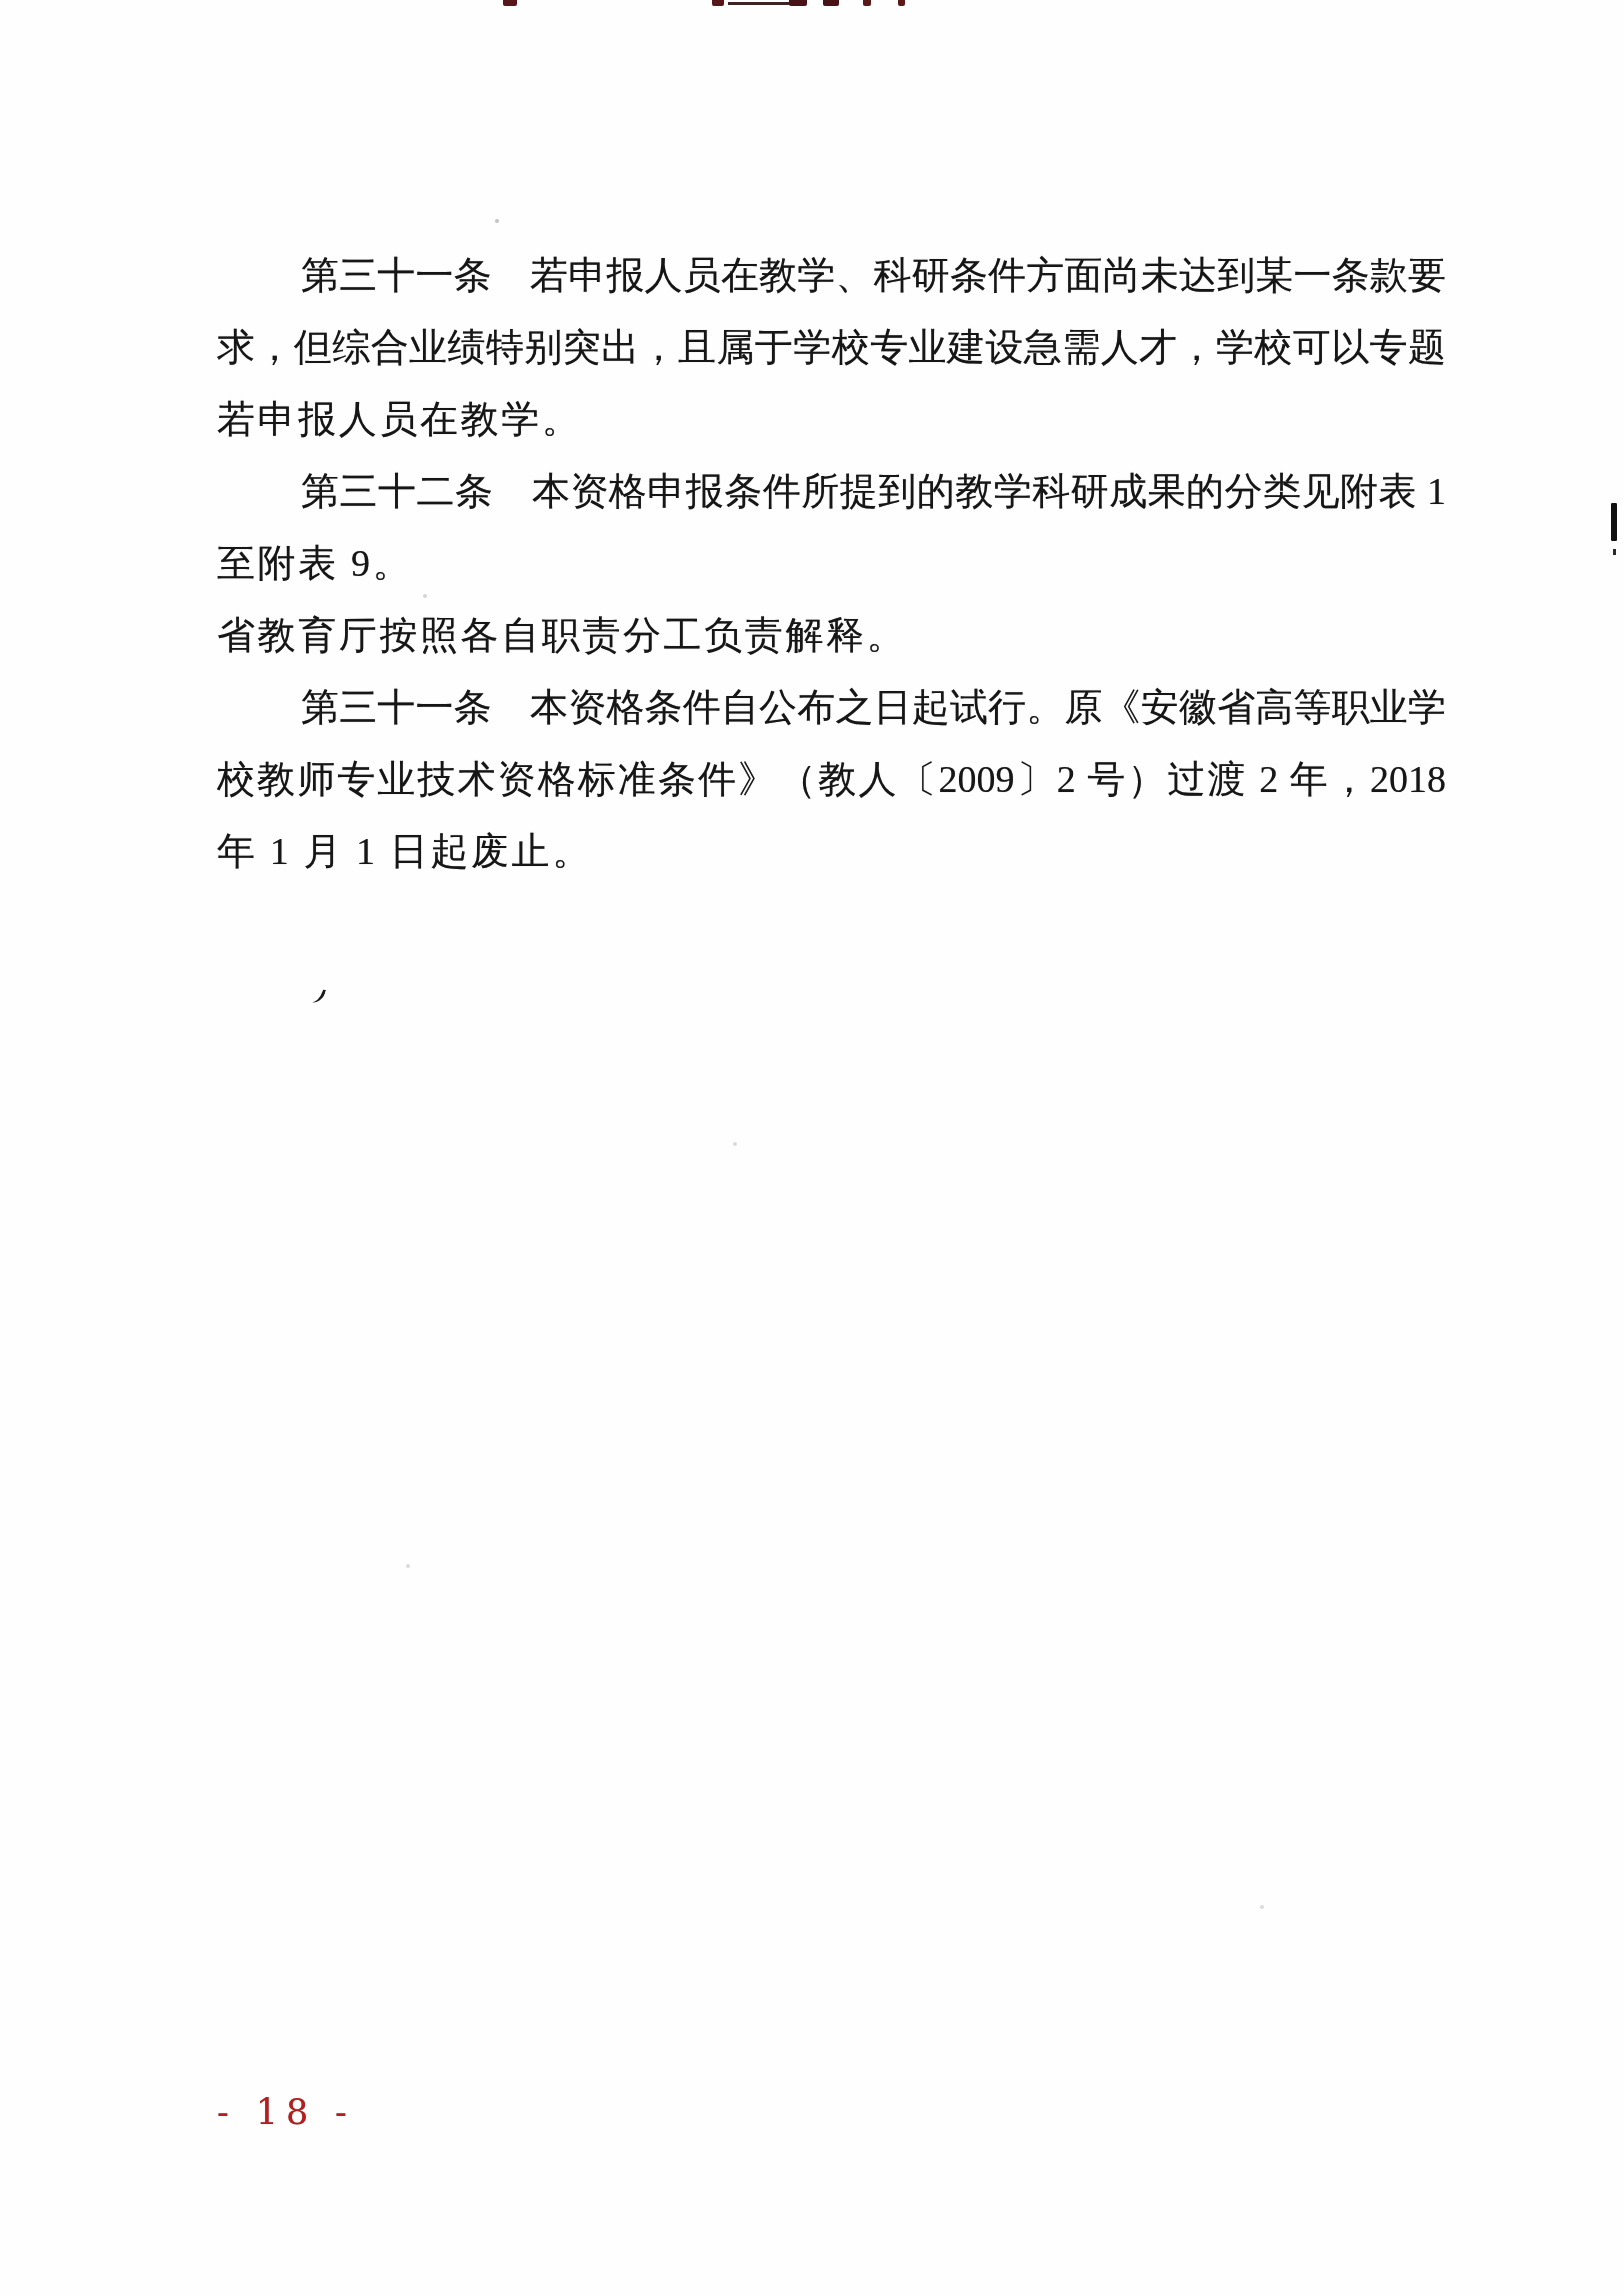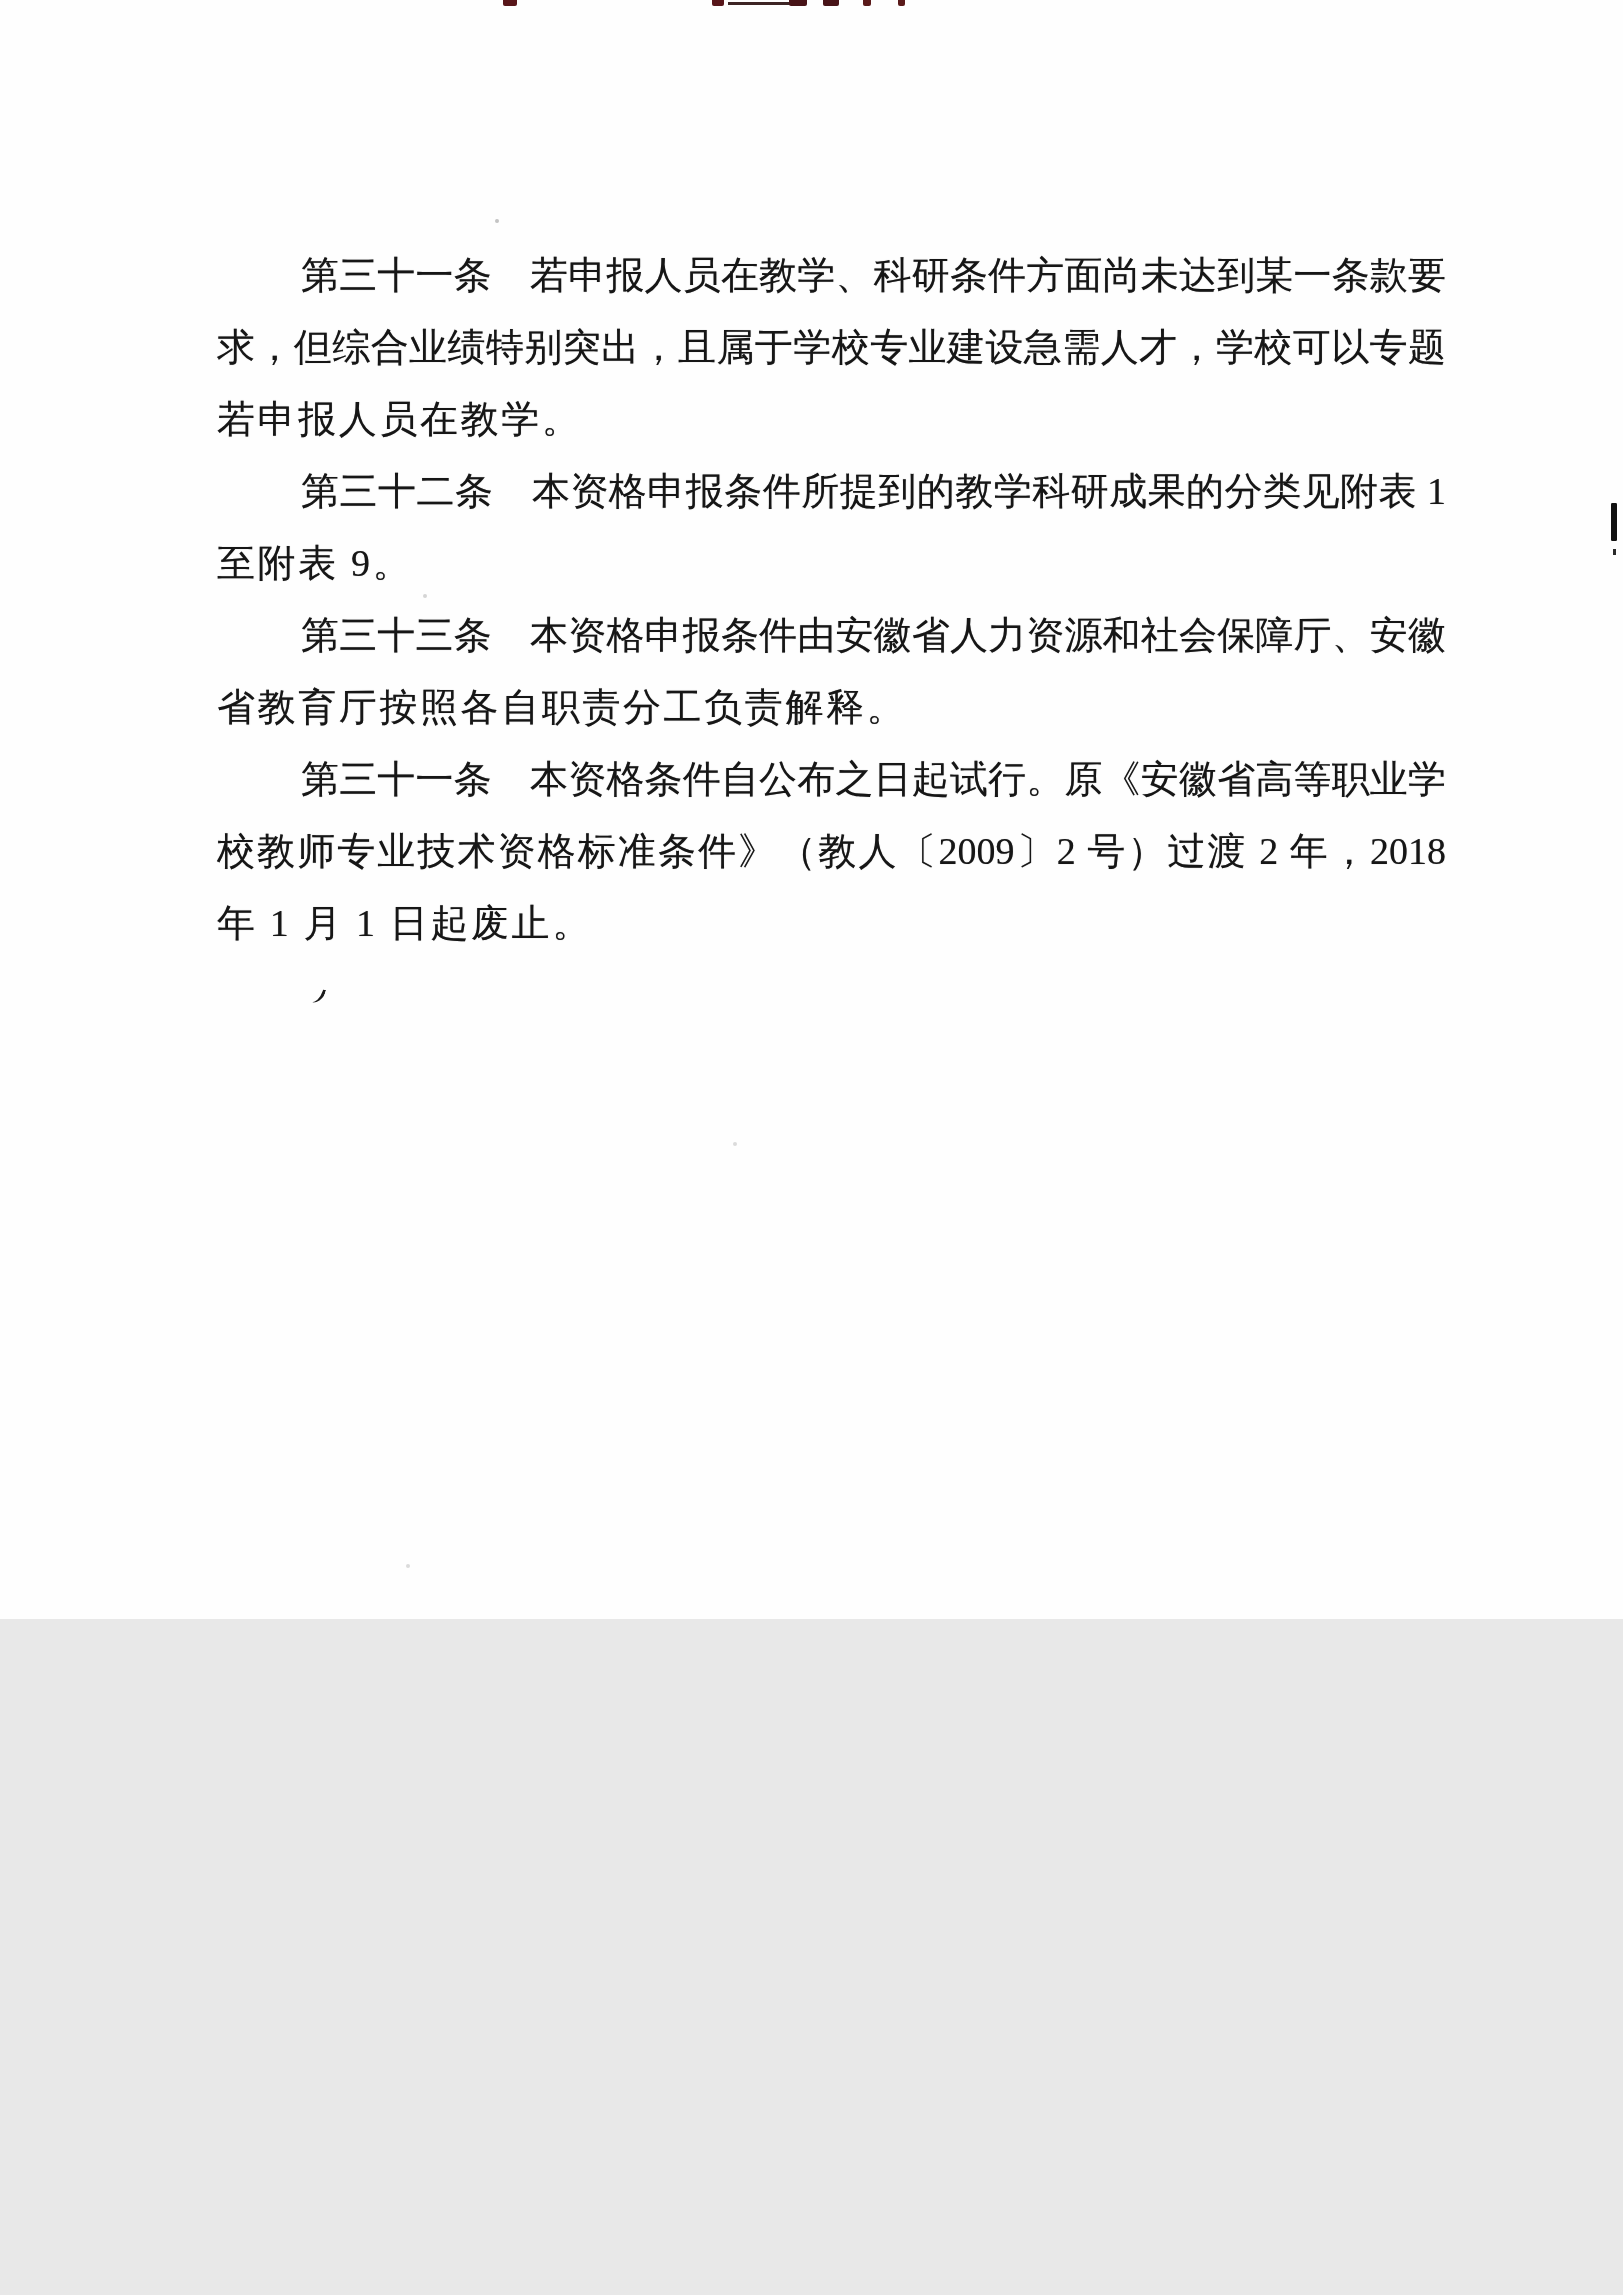--- a/index.html
+++ b/index.html
@@ -3,21 +3,21 @@
 <meta charset="utf-8">
 <style>
   html, body {
     margin: 0;
     padding: 0;
     background: #e8e8e8;
   }
   .page {
     position: relative;
     width: 1623px;
-    height: 1619px;
+    height: 2295px;
     background: #fefefe;
     overflow: hidden;
     font-family: "Liberation Serif", "DejaVu Serif", serif;
     color: #141414;
   }
   
   .text-block {
     position: absolute;
     left: 217px;
     top: 239px;
@@ -107,21 +107,20 @@
   <div class="artifact top-frag f5"></div>
   <div class="artifact top-frag f6"></div>
   <div class="artifact top-frag f7"></div>
 
   <div class="text-block">
     <div class="line indent fill">第三十一条　若申报人员在教学、科研条件方面尚未达到某一条款要</div>
     <div class="line fill">求，但综合业绩特别突出，且属于学校专业建设急需人才，学校可以专题</div>
     <div class="line">若申报人员在教学。</div>
     <div class="line indent fill">第三十二条　本资格申报条件所提到的教学科研成果的分类见附表 1</div>
     <div class="line">至附表 9。</div>
-    <div class="line indent fill">第三十三条　本资格申报条件由安徽省人力资源和社会保障厅、安徽</div>
     <div class="line">省教育厅按照各自职责分工负责解释。</div>
     <div class="line indent fill">第三十一条　本资格条件自公布之日起试行。原《安徽省高等职业学</div>
     <div class="line fill">校教师专业技术资格标准条件》（教人〔2009〕2 号）过渡 2 年，2018</div>
     <div class="line">年 1 月 1 日起废止。</div>
   </div>
 
   <div class="artifact stray-tick"></div>
 
   <div class="artifact edge-mark"></div>
   <div class="artifact edge-dot"></div>

